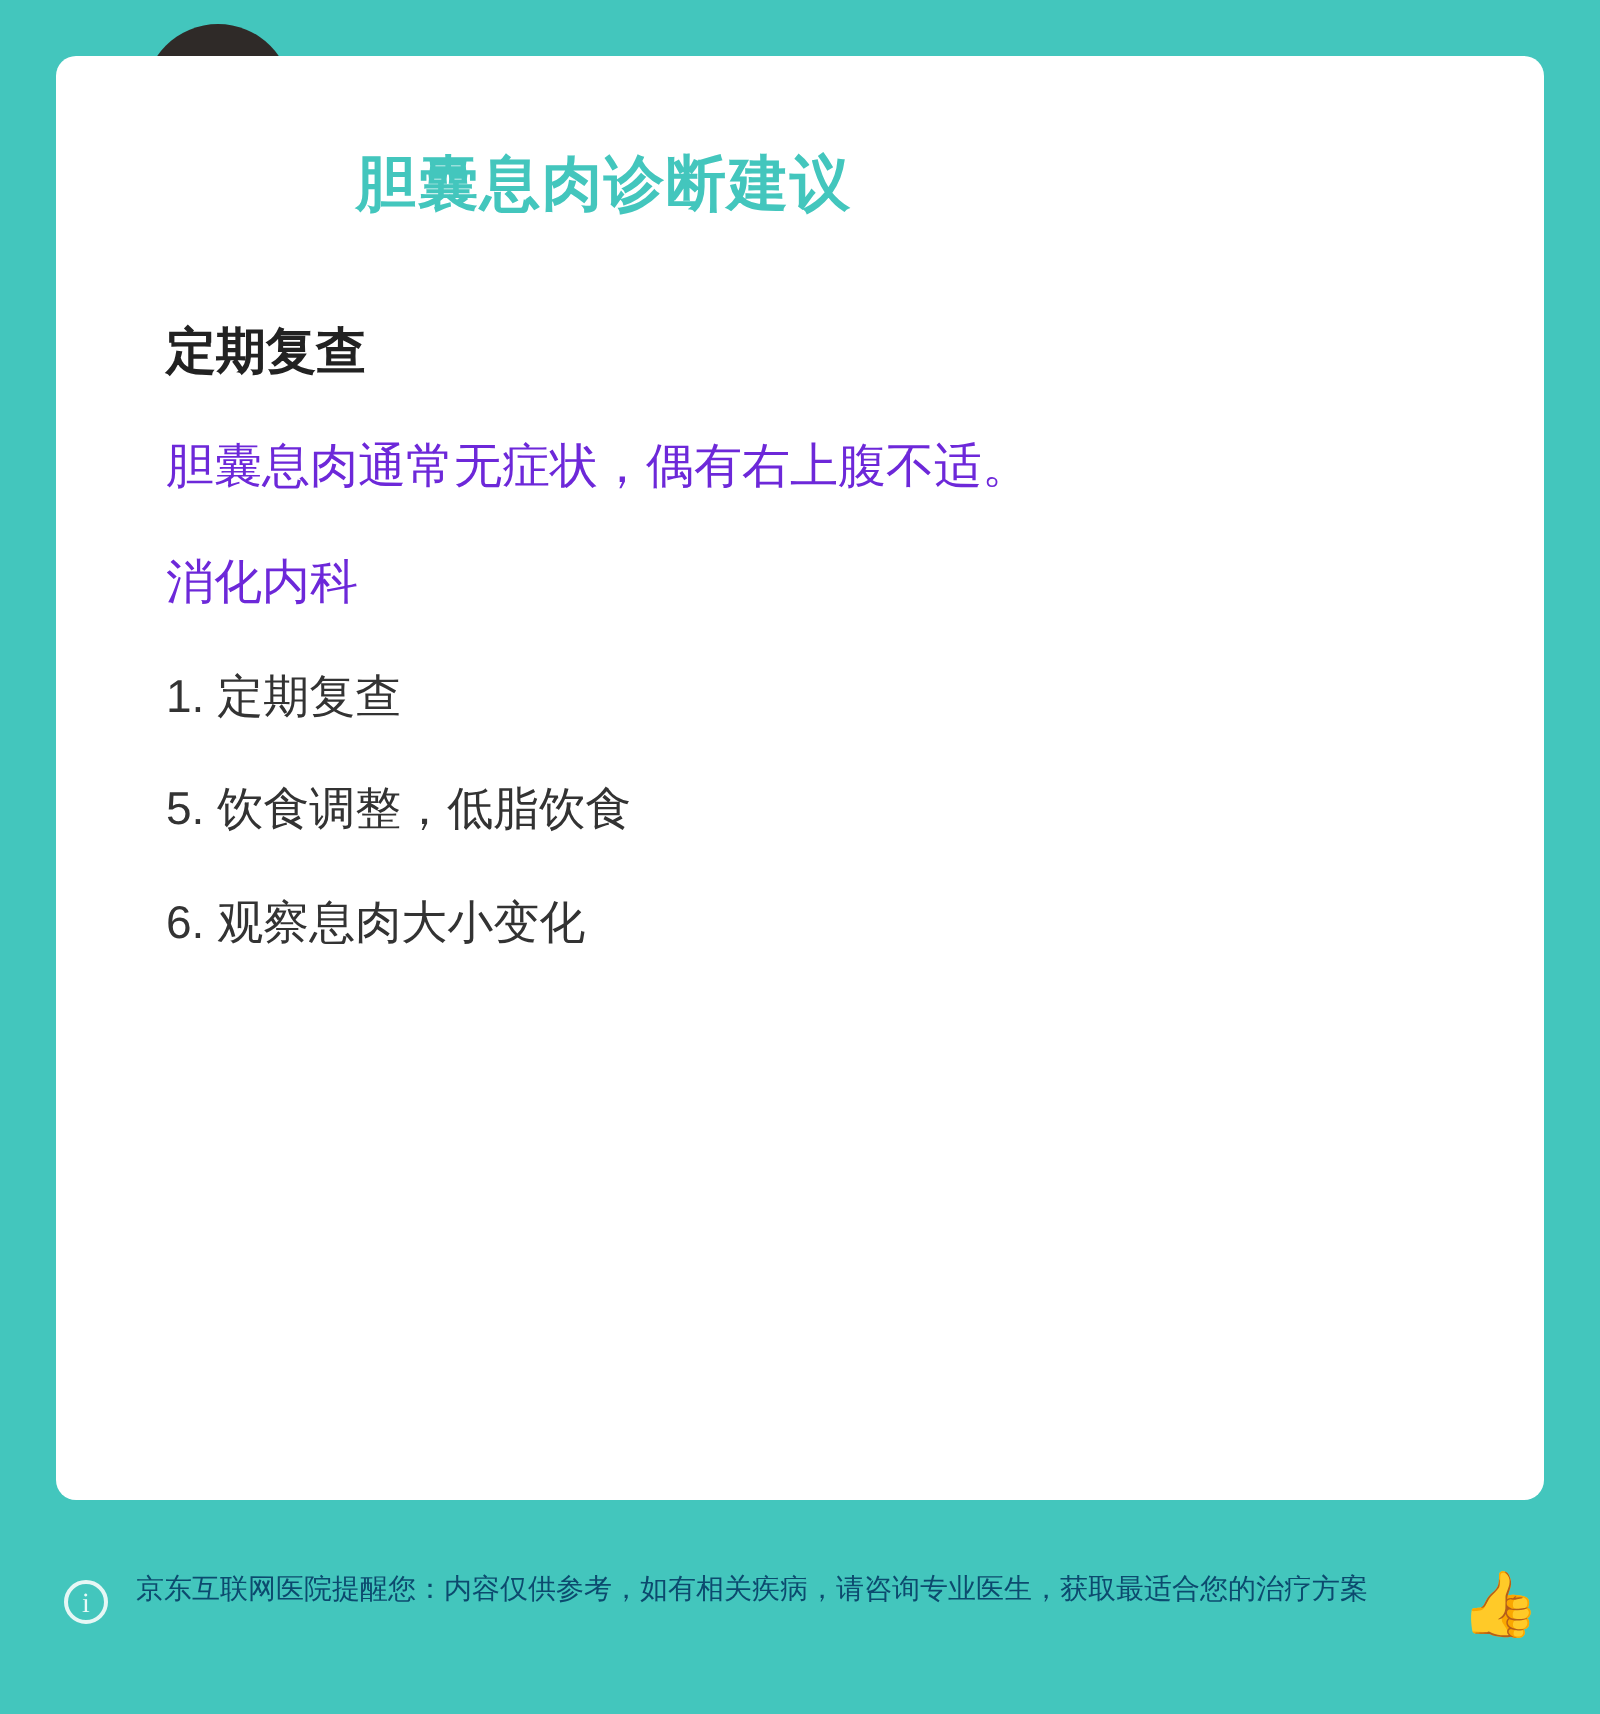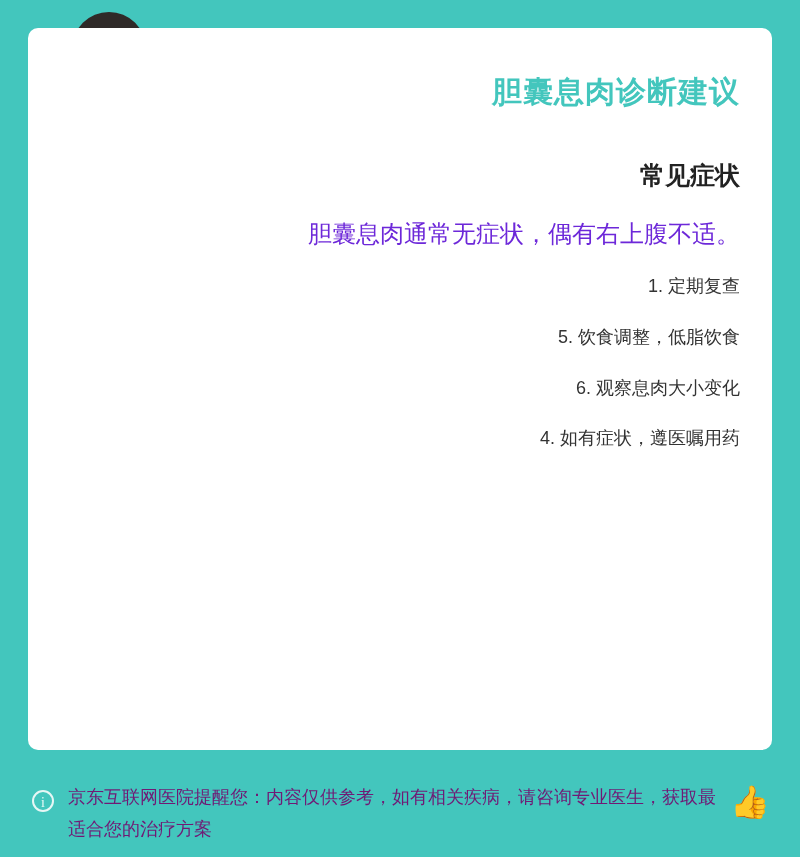--- a/index.html
+++ b/index.html
@@ -118,21 +118,20 @@
   .card {
     position: absolute;
     left: 28px;
     top: 28px;
     width: 744px;
     height: 722px;
     background: #ffffff;
     border-radius: 10px;
     box-sizing: border-box;
     padding: 30px 32px 0 32px;
-    text-align: right;
   }
   .card-title {
     color: #43c6bd;
     font-size: 30px;
     font-weight: bold;
     margin: 14px 0 0 118px;
     letter-spacing: 1px;
   }
   .section-heading {
     color: #222222;
@@ -146,21 +145,21 @@
     margin: 26px 0 0 23px;
     line-height: 1.35;
   }
   .list {
     margin: 26px 0 0 23px;
     padding: 0;
     list-style: none;
   }
   .list li {
     color: #333333;
-    font-size: 18px;
+    font-size: 23px;
     margin-bottom: 29px;
     line-height: 1.2;
   }
 
   
   .footer {
     position: absolute;
     left: 0;
     top: 768px;
     width: 800px;
@@ -181,22 +180,22 @@
     color: #eafaf8;
     font-size: 14px;
     line-height: 21px;
     text-align: center;
     margin: 22px 14px 0 8px;
     box-sizing: border-box;
     font-family: "Liberation Serif", serif;
   }
   .footer-text {
     flex: 1 1 auto;
-    color: #701a75;
-    font-size: 18px;
+    color: #0c4a6e;
+    font-size: 14px;
     line-height: 1.75;
     padding-top: 14px;
   }
   .thumb {
     flex: 0 0 auto;
     width: 40px;
     margin: 18px 6px 0 10px;
     font-size: 32px;
     color: #ffffff;
     text-align: center;
@@ -217,29 +216,29 @@
   </div>
   <div class="body"></div>
   <div class="collar-l"></div>
   <div class="collar-r"></div>
   <div class="tie"></div>
 </div>
 
 <div class="card">
   <h1 class="card-title">胆囊息肉诊断建议</h1>
 
-  <h2 class="section-heading">常见症状</h2>
+  <h2 class="section-heading">定期复查</h2>
   <p class="section-text">胆囊息肉通常无症状，偶有右上腹不适。</p>
 
+  <p class="section-text">消化内科</p>
 
   <ul class="list">
     <li>1. 定期复查</li>
     <li>5. 饮食调整，低脂饮食</li>
     <li>6. 观察息肉大小变化</li>
-    <li>4. 如有症状，遵医嘱用药</li>
   </ul>
 </div>
 
 <div class="footer">
   <div class="footer-inner">
     <div class="info-icon">i</div>
     <div class="footer-text">京东互联网医院提醒您：内容仅供参考，如有相关疾病，请咨询专业医生，获取最适合您的治疗方案</div>
     <div class="thumb">👍</div>
   </div>
 </div>

